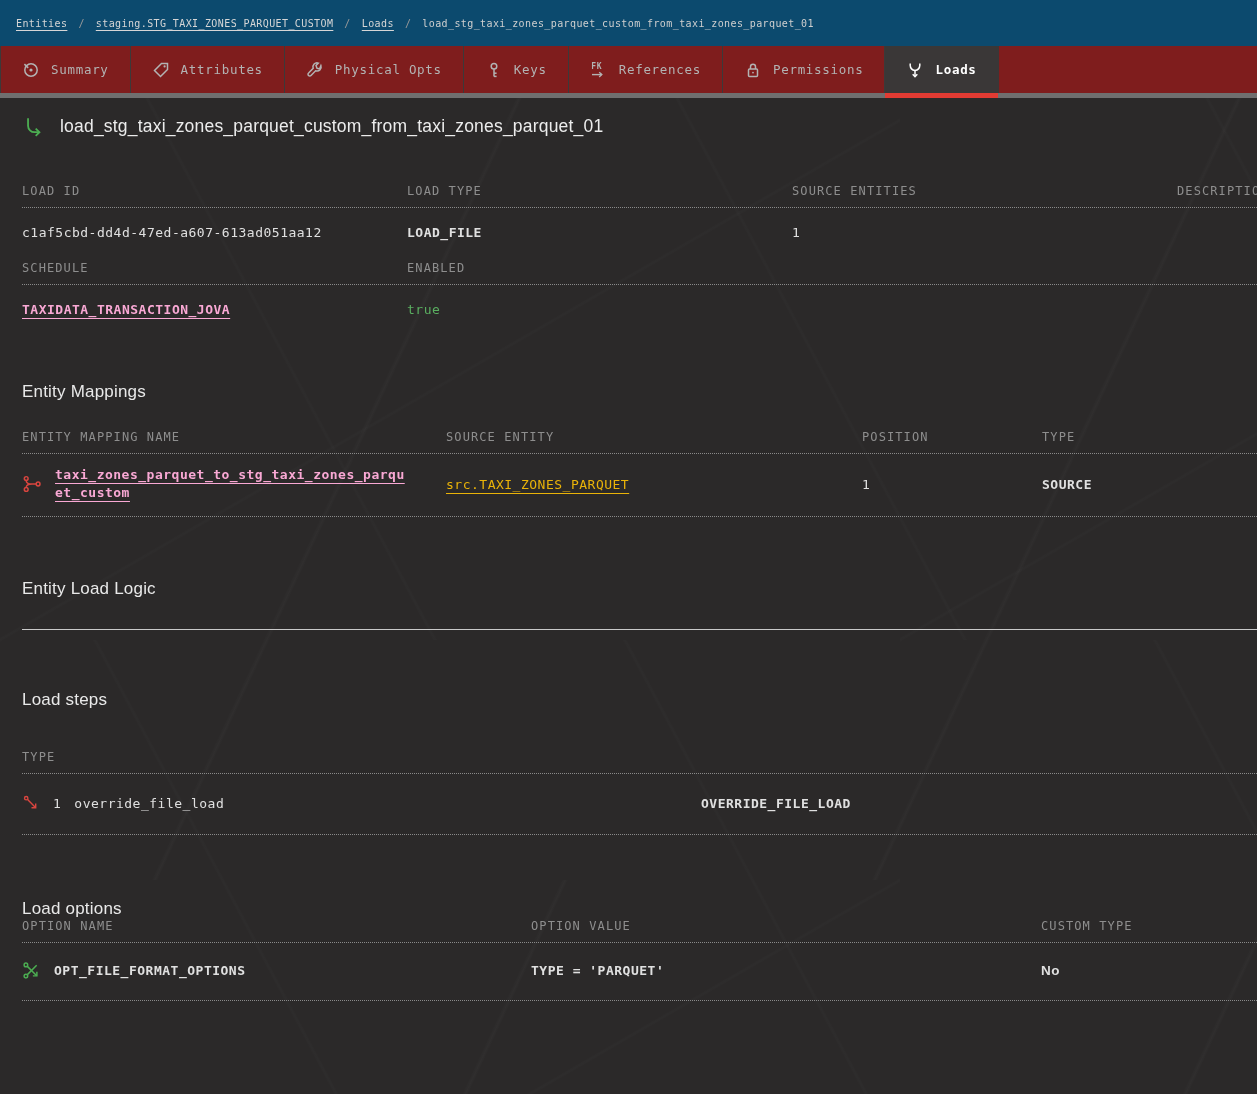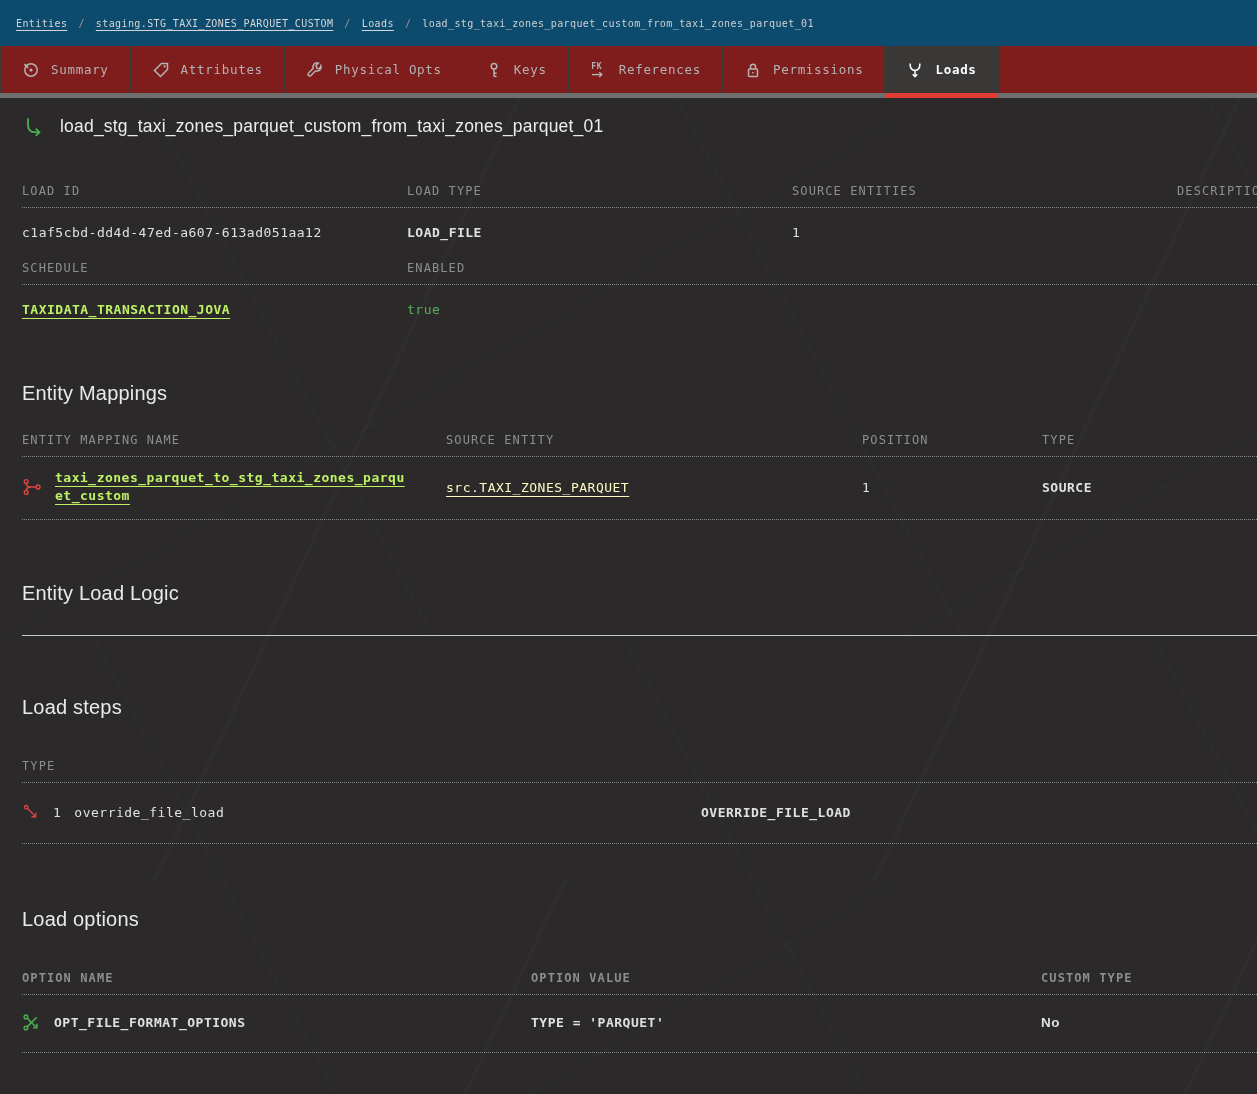--- a/index.html
+++ b/index.html
@@ -45,25 +45,25 @@
   .grid { display:grid; margin-left:22px; }
   .g4  { grid-template-columns:340px 340px 340px 1fr;gap:45px; }
   .gmap{ grid-template-columns:424px 416px 180px 1fr; }
   .g2  { grid-template-columns:679px 1fr; }
   .gopt{ grid-template-columns:509px 510px 1fr; }
   .thead { font-size:12px; color:#8e8e8e; letter-spacing:1.1px; padding-bottom:9px; border-bottom:1px dotted #8a8a8a; }
   .tval  { font-size:13px; letter-spacing:.5px; color:#e0e0e0; }
   .vrow  { padding:17px 0 21px; }
   .bold  { font-weight:bold; }
   .green { color:#5aae60; }
-  .ulink { text-decoration:underline; text-underline-offset:4px; cursor:pointer; color:#bef264; }
-  .src-link { color:#fef9c3; text-decoration:underline; text-underline-offset:4px; cursor:pointer; }
+  .ulink { text-decoration:underline; text-underline-offset:4px; cursor:pointer; color:#f9a8d4; }
+  .src-link { color:#eab308; text-decoration:underline; text-underline-offset:4px; cursor:pointer; }
   .section-title {
     font-family:"Liberation Sans",sans-serif; font-weight:400;
-    font-size:20px; color:#e9e9e9; margin-left:22px; letter-spacing:.2px;
+    font-size:17px; color:#e9e9e9; margin-left:22px; letter-spacing:.2px;
   }
   .mt-em  { margin-top:44px; }
   .mt-ell { margin-top:62px; }
   .mt-ls  { margin-top:60px; }
   .mt-lo  { margin-top:64px; }
   .section-line { border-top:1px solid #c9c9c9; margin:30px 0 0 22px; }
   .row-line { border-bottom:1px dotted #8a8a8a; align-items:center; }
   .cell-flex { display:flex; align-items:center; gap:13px; }
   .map-row { padding:12px 0 14px; }
   .map-name { max-width:356px; word-break:break-all; line-height:1.4; font-weight:bold; }
@@ -213,21 +213,21 @@
         <line x1="5.6" y1="5.6" x2="13.5" y2="13.5"></line>
         <path d="M13.7,9.5 V13.7 H9.5"></path>
     </svg>
     <span>1</span>
     <span>override_file_load</span>
   </span>
   <span class="bold">OVERRIDE_FILE_LOAD</span>
 </div>
 
 <h2 class="section-title mt-lo">Load options</h2>
-<div class="grid gopt thead" style="margin-top:40px;font-weight:bold;">
+<div class="grid gopt thead" style="">
   <span>OPTION NAME</span>
   <span>OPTION VALUE</span>
   <span>CUSTOM TYPE</span>
 </div>
 <div class="grid gopt tval opt-row row-line">
   <span class="cell-flex">
     <svg class="icon-green" width="19" height="19" viewBox="0 0 18 18" fill="none" stroke="#4cae52" stroke-width="1.4">
       <circle cx="3.7" cy="3.7" r="1.7"></circle>
         <circle cx="3.7" cy="14.3" r="1.7"></circle>
       <line x1="5.1" y1="5.1" x2="13.9" y2="13.9"></line>

